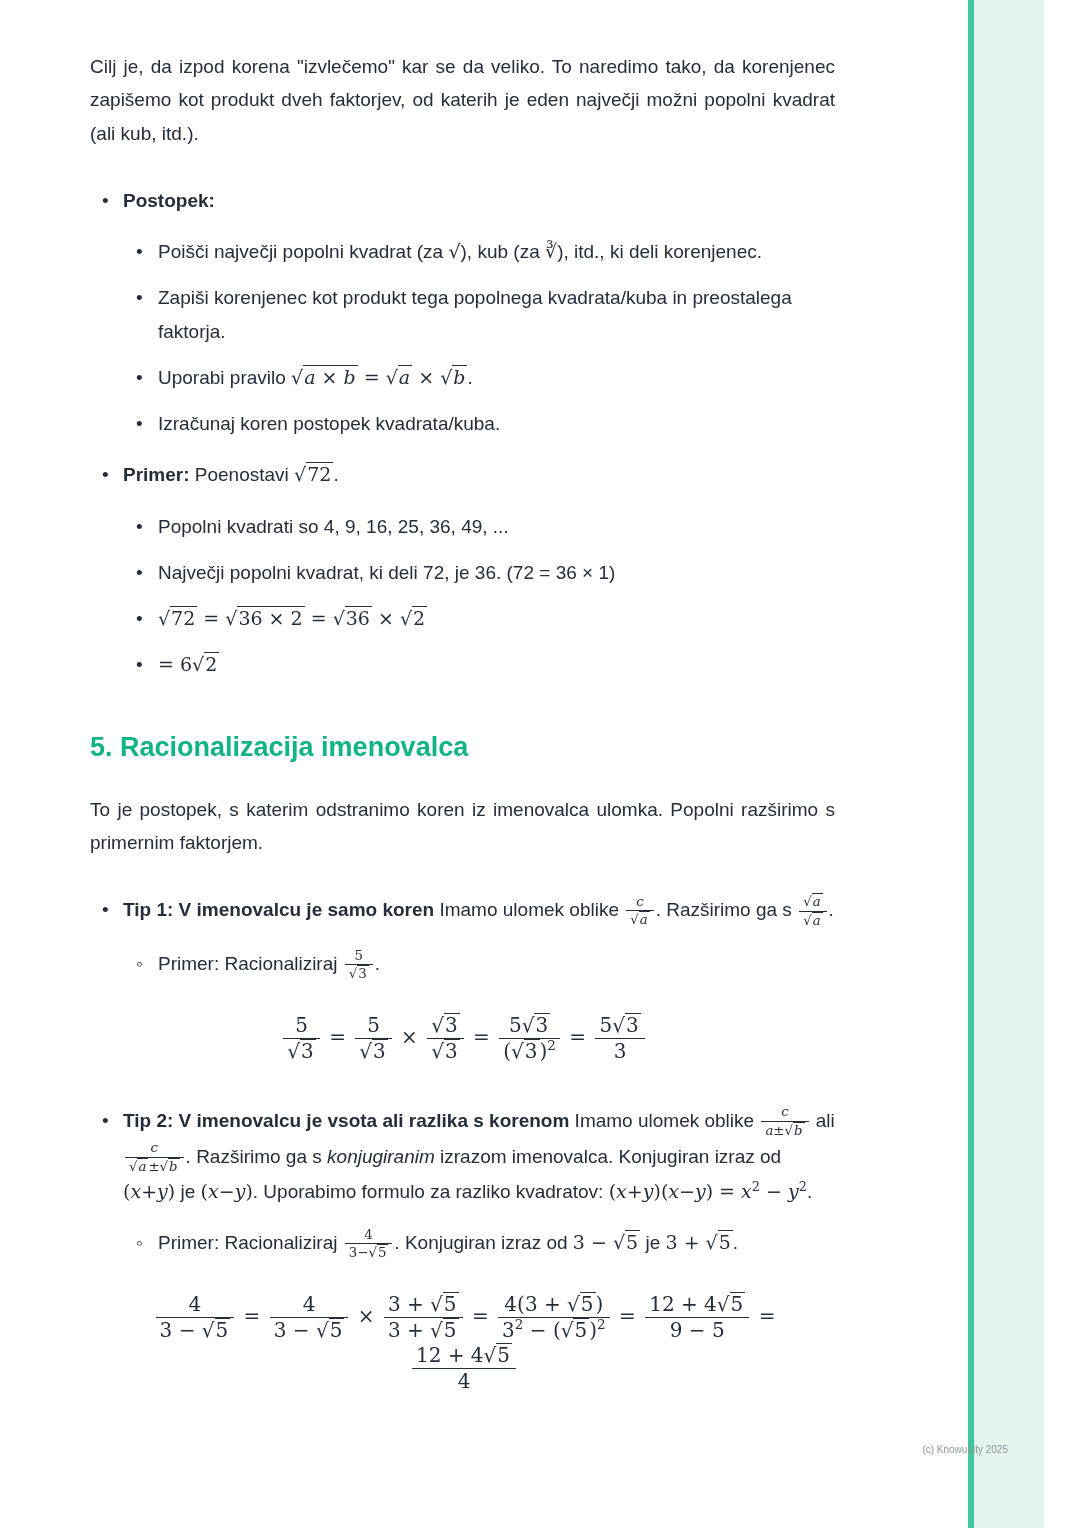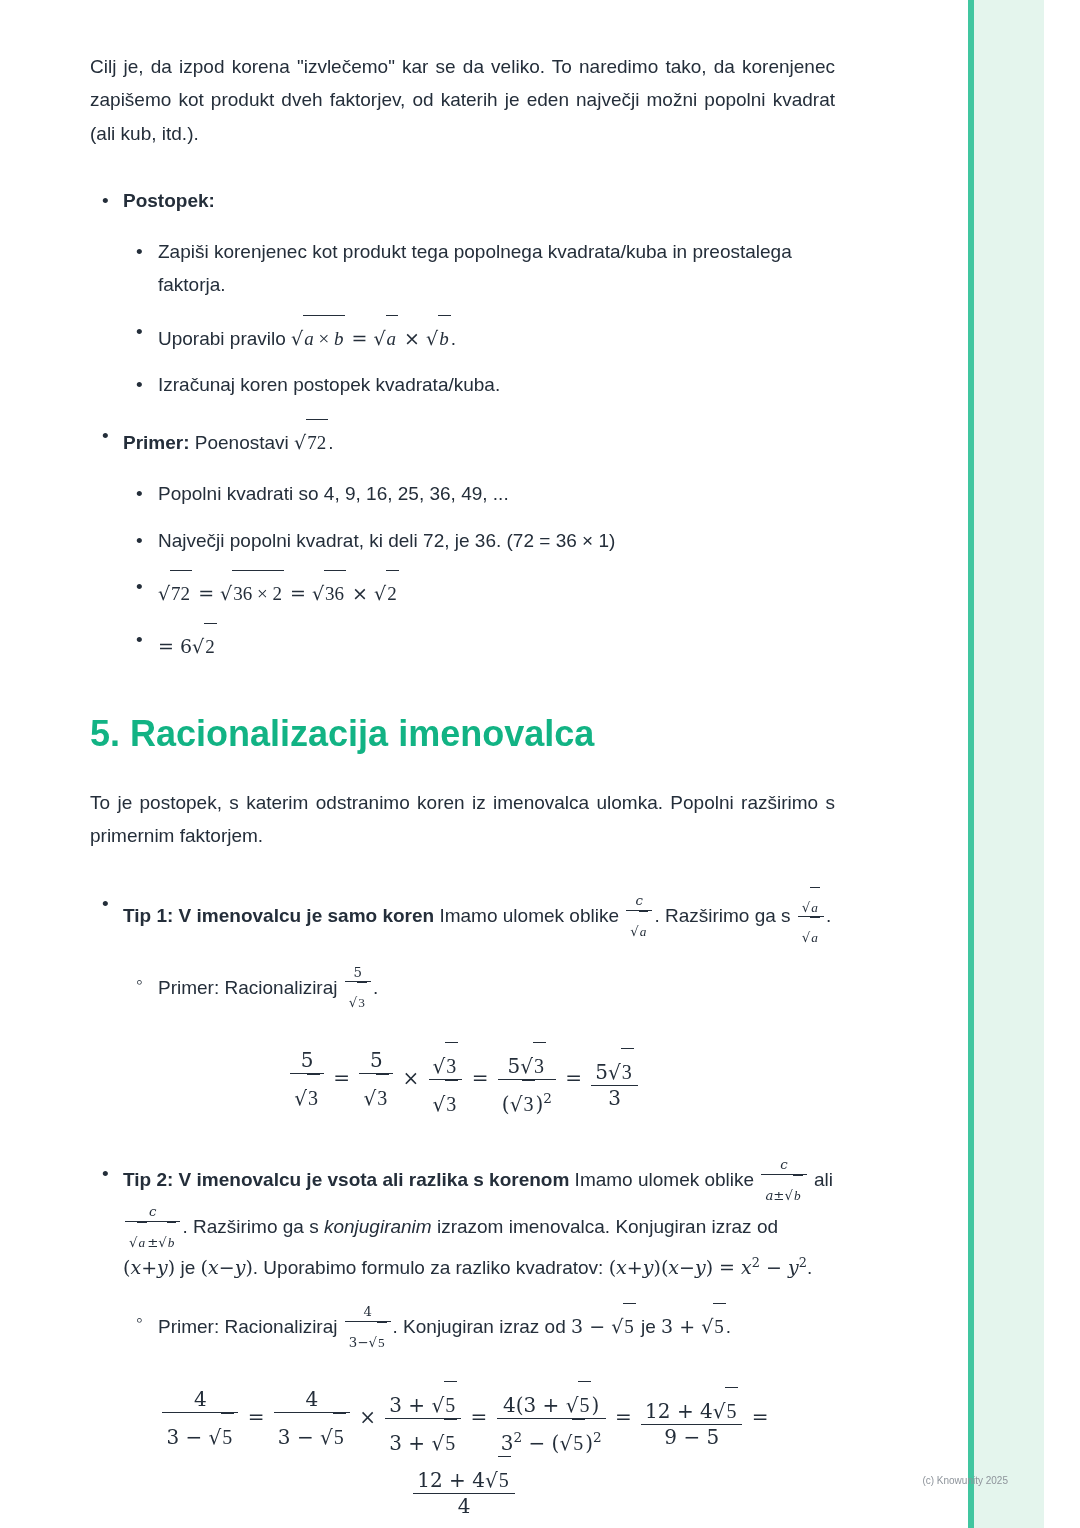--- a/index.html
+++ b/index.html
@@ -21,50 +21,51 @@
   .l1>li::before{content:"•";position:absolute;left:12px;top:0;}
   .l1.tips>li{margin-bottom:40px;}
   .l2,.l3{margin-top:18px;}
   .l2>li,.l3>li{position:relative;padding-left:35px;margin-bottom:13px;}
   .l2>li::before{content:"•";position:absolute;left:13px;top:0;}
   .l3>li::before{content:"◦";position:absolute;left:13px;top:0;font-size:19px;}
   .bold{font-weight:700;}
   .vit{font-style:italic;}
   h2.heading{
     color:var(--accent,#12b384);
-    font-size:36px;font-weight:700;line-height:1.3;
+    font-size:27px;font-weight:700;line-height:1.3;
     margin:48px 0 28px 0;
   }
   .math{font-family:"DejaVu Serif","Liberation Serif",serif;}
   .math .vit{font-family:inherit;}
   sup{font-size:.68em;line-height:0;}
   .frac{display:inline-block;vertical-align:middle;text-align:center;font-size:.7em;line-height:1.25;margin:0 2px;}
   .frac .num,.frac .den{display:block;padding:0 4px;}
   .frac .den{border-top:1.3px solid currentColor;}
   .sqrt{white-space:nowrap;}
   .sqrt::before{content:"√";}
-  .sqrt .rad{display:inline-block;border-top:1.4px solid currentColor;line-height:1.18;padding:12px 2px 0 1px;font-family:Liberation Serif, serif;}
+  .sqrt .rad{display:inline-block;border-top:1.4px solid currentColor;line-height:1.18;padding:0 2px 0 1px;}
   .equation{text-align:center;font-size:20px;margin:30px 30px 12px 0;}
   .equation .frac{font-size:1em;margin:0 3px;}
   .footer{position:absolute;right:72px;bottom:70px;font-size:10px;color:var(--muted,#8e949b);z-index:3;}
 </style>
 </head>
 <body>
 
 <div class="stripe-line"></div>
 <div class="stripe-band"></div>
 
 <div class="content">
 
   <p class="para">Cilj je, da izpod korena "izvlečemo" kar se da veliko. To naredimo tako, da korenjenec zapišemo kot produkt dveh faktorjev, od katerih je eden največji možni popolni kvadrat (ali kub, itd.).</p>
 
   <ul class="l1">
     <li>
       <span class="bold">Postopek:</span>
       <ul class="l2">
+        <li>Poišči največji popolni kvadrat (za <span class="math">√</span>), kub (za <span class="math">∛</span>), itd., ki deli korenjenec.</li>
         <li>Zapiši korenjenec kot produkt tega popolnega kvadrata/kuba in preostalega faktorja.</li>
         <li>Uporabi pravilo <span class="math"><span class="sqrt"><span class="rad"><span class="vit">a</span> × <span class="vit">b</span></span></span> = <span class="sqrt"><span class="rad"><span class="vit">a</span></span></span> × <span class="sqrt"><span class="rad"><span class="vit">b</span></span></span></span>.</li>
         <li>Izračunaj koren postopek kvadrata/kuba.</li>
       </ul>
     </li>
     <li>
       <span class="bold">Primer:</span><span> Poenostavi <span class="math"><span class="sqrt"><span class="rad">72</span></span></span>.</span>
       <ul class="l2">
         <li>Popolni kvadrati so 4, 9, 16, 25, 36, 49, ...</li>
         <li>Največji popolni kvadrat, ki deli 72, je 36. (72 = 36 × 1)</li>

